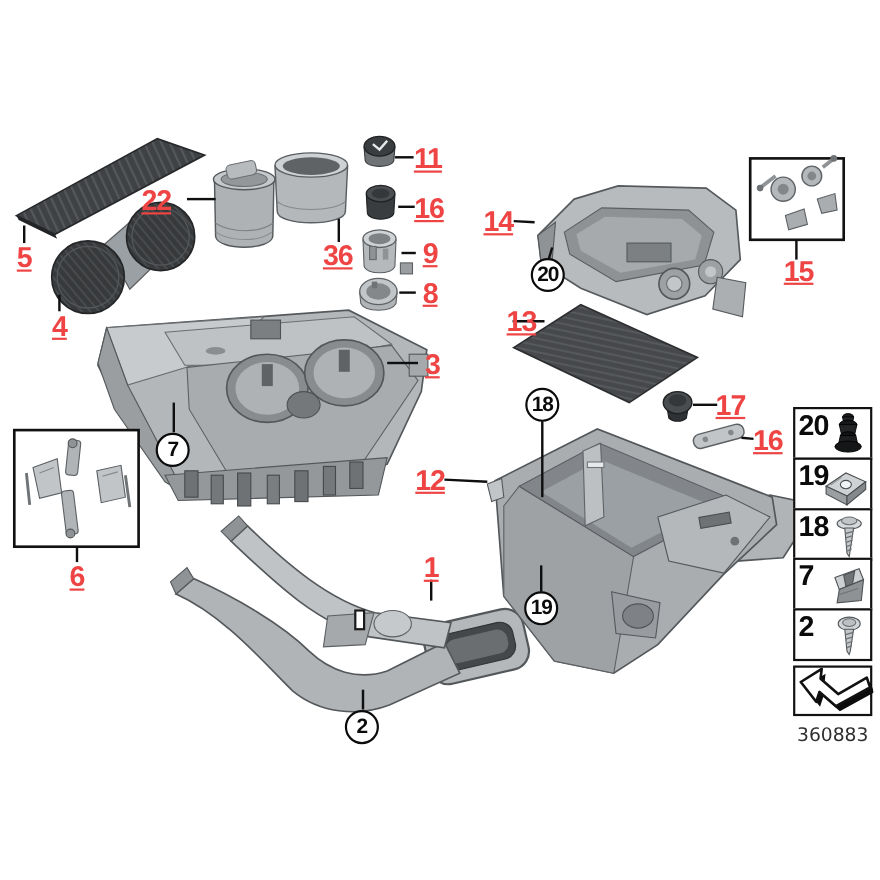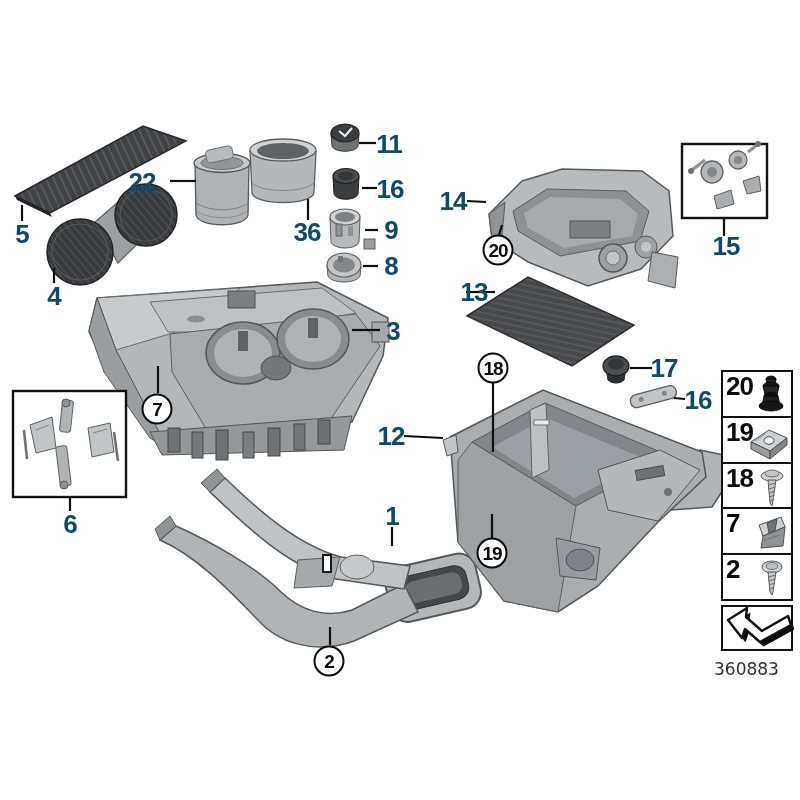--- a/index.html
+++ b/index.html
@@ -1,36 +1,36 @@
 <!DOCTYPE html>
 <html><head>
 <meta charset="utf-8">
 <style>
   html,body{margin:0;padding:0;}
   body{width:800px;height:800px;background:#ffffff;position:relative;overflow:hidden;
        font-family:"Liberation Sans",sans-serif;}
   .stage{position:absolute;inset:0;}
   svg.art{position:absolute;left:0;top:0;}
   .lbl{position:absolute;transform:translate(-50%,-50%);
-       font:700 26px "Liberation Sans",sans-serif;color:#0c4a6e;letter-spacing:-1px;
-       white-space:nowrap;line-height:1;}
+       font:700 26px "Liberation Sans",sans-serif;color:#ef4444;letter-spacing:-1px;
+       white-space:nowrap;line-height:1;text-decoration:underline;}
   .circ{position:absolute;transform:translate(-50%,-50%);width:31px;height:31px;
         box-sizing:border-box;border:2.5px solid #0b0b0b;border-radius:50%;
         background:#ffffff;display:flex;align-items:center;justify-content:center;
         font:700 19px "Liberation Sans",sans-serif;color:#0b0b0b;letter-spacing:-1px;}
   .legend{position:absolute;left:721px;top:370px;width:72px;}
   .leg-box{box-sizing:border-box;position:relative;width:72px;height:48px;
            border:2.2px solid #111;margin-top:-2.2px;background:#fff;}
   .leg-box:first-child{margin-top:0;}
   .leg-box.arrow-box{margin-top:4px;height:46px;}
   .leg-num{position:absolute;left:3px;top:1px;font:700 26px "Liberation Sans",sans-serif;
            color:#0b0b0b;letter-spacing:-1px;line-height:1;}
   .leg-icon{position:absolute;right:0px;top:1px;}
   .arrow-icon{position:absolute;left:1px;top:0px;}
-  .diagram-number{position:absolute;left:714px;top:659px;width:86px;
+  .diagram-number{position:absolute;left:714px;top:659px;width:86px;text-align:center;
                   font:400 17px "DejaVu Sans",sans-serif;color:#2f2f2f;}
 </style>
 </head>
 <body>
 
 <div class="stage">
 
   <svg class="art" width="800" height="800" viewBox="0 0 800 800">
     <defs>
       <pattern id="hatchA" width="7" height="7" patternUnits="userSpaceOnUse" patternTransform="rotate(-25)">

